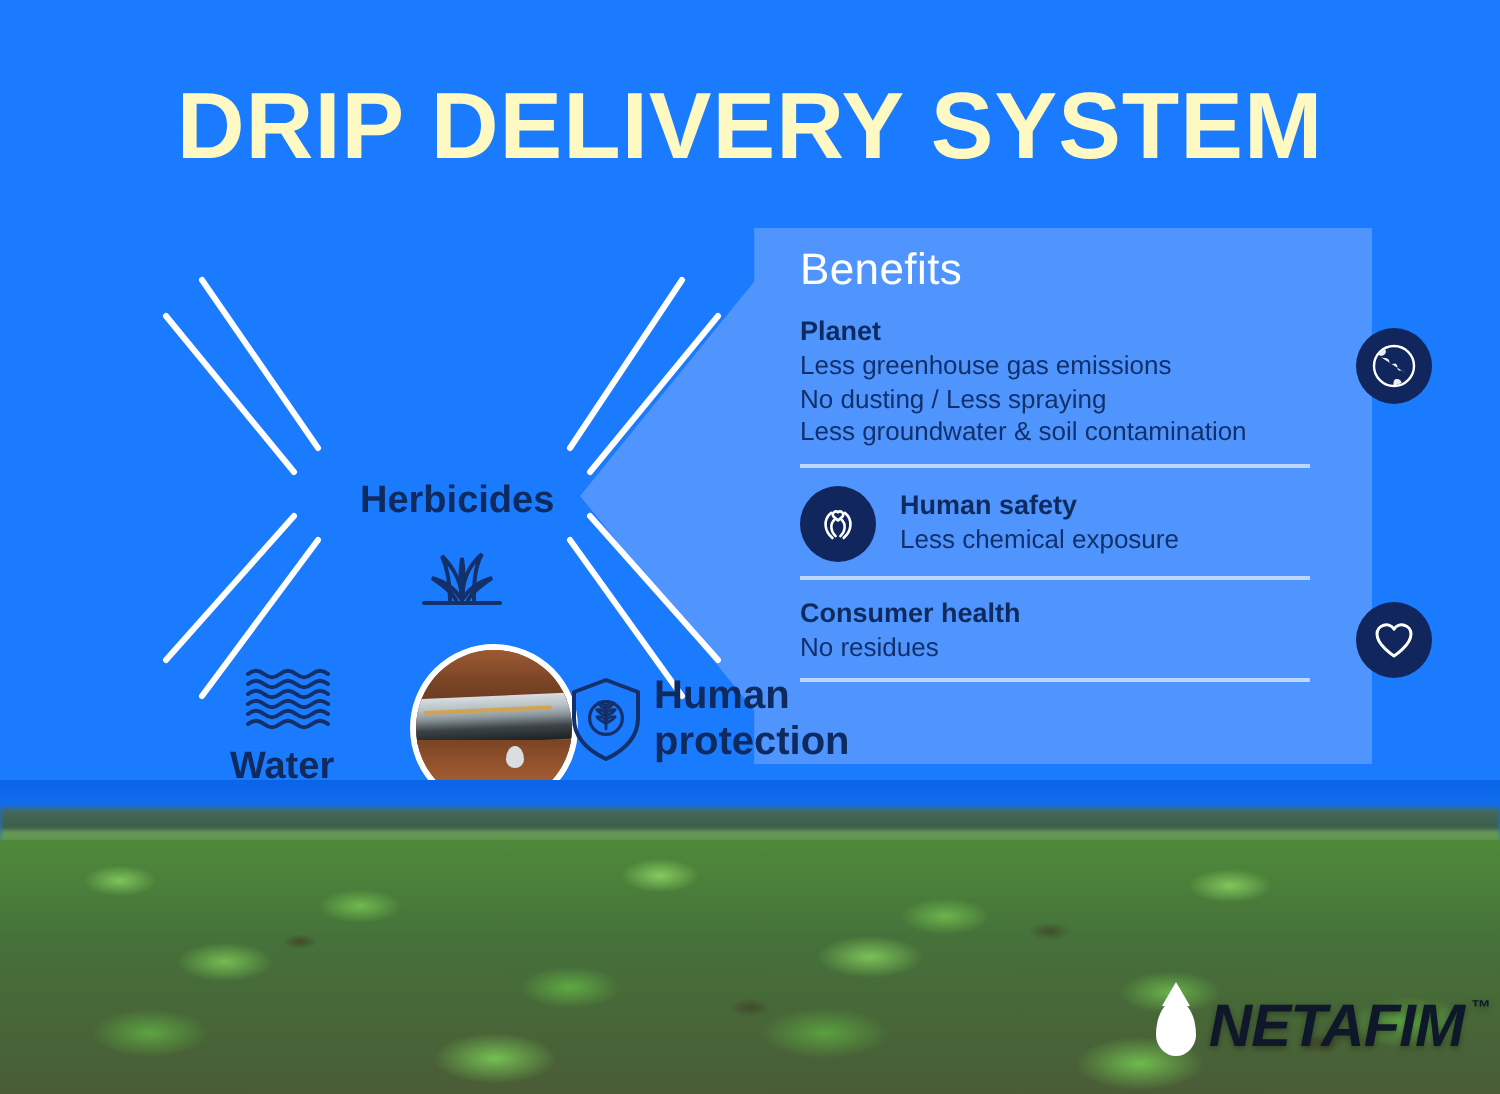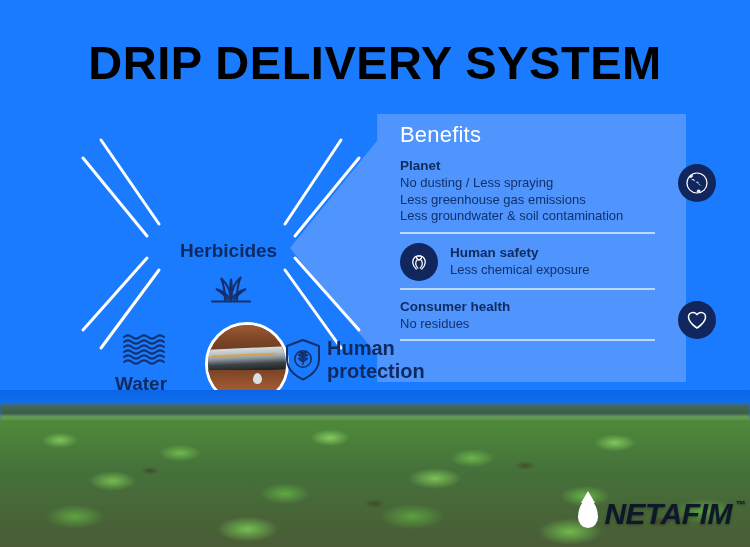--- a/index.html
+++ b/index.html
@@ -8,21 +8,21 @@
     width:750px;height:547px;
     overflow:hidden;
     font-family:"Liberation Sans","DejaVu Sans",sans-serif;
     background:#1a7bff;
   }
 
   
   .title{
     position:absolute;left:0;top:38px;width:750px;
     text-align:center;
-    color:#000000;
+    color:#fef9c3;
     font-size:47px;
     font-weight:bold;
     letter-spacing:0.5px;
     line-height:1.05;
     font-family:"Liberation Sans","DejaVu Sans",sans-serif;
   }
 
   
   .panel{
     position:absolute;
@@ -273,22 +273,22 @@
     <div class="benefit b-planet">
       <div class="bicon">
         <svg width="24" height="24" viewBox="0 0 24 24" fill="none" stroke="#ffffff" stroke-width="1.2">
           <circle cx="12" cy="12" r="10"></circle>
           <path d="M4.5 7 c2 1.5 3 0.5 4.5 1.5 c1 0.7 0.3 2 1.5 2.4 c1.2 0.4 2 -0.6 2.8 0.3 c0.8 0.9 0 2.1 0.9 2.8 c0.9 0.7 2.3 0 3.2 1.2" fill="#ffffff" stroke="none" opacity=".92"></path>
           <path d="M7.5 3.6 c1 1.3 0.2 2.4 -0.8 3 c-1 0.6 -2.2 0.2 -2.8 -0.6" fill="#ffffff" stroke="none" opacity=".92"></path>
           <path d="M13 18.5 c1.4 -0.3 2.6 0.6 2.8 1.9 c-1.2 0.7 -2.6 1.1 -4 1.2 c-0.3 -1.3 0.2 -2.8 1.2 -3.1z" fill="#ffffff" stroke="none" opacity=".92"></path>
         </svg>
       </div>
       <div class="benefit-head">Planet</div>
+      <div class="benefit-line">Less greenhouse gas emissions</div>
       <div class="benefit-line">No dusting / Less spraying</div>
-      <div class="benefit-line">Less greenhouse gas emissions</div>
       <div class="benefit-line">Less groundwater &amp; soil contamination</div>
     </div>
 
     <div class="divider"></div>
 
     <div class="benefit b-human">
       <div class="bicon">
         <svg width="24" height="24" viewBox="0 0 24 24" fill="none" stroke="#ffffff" stroke-width="1.3" stroke-linecap="round" stroke-linejoin="round">
           <path d="M12 10.2 l-2.4 -2.1 a1.55 1.55 0 0 1 2.4 -1.9 a1.55 1.55 0 0 1 2.4 1.9 z"></path>
           <path d="M8.6 6.4 C6.6 8 5.6 10.2 5.8 12.8 c0.2 2.6 1.6 4.6 3.4 6.2"></path>

